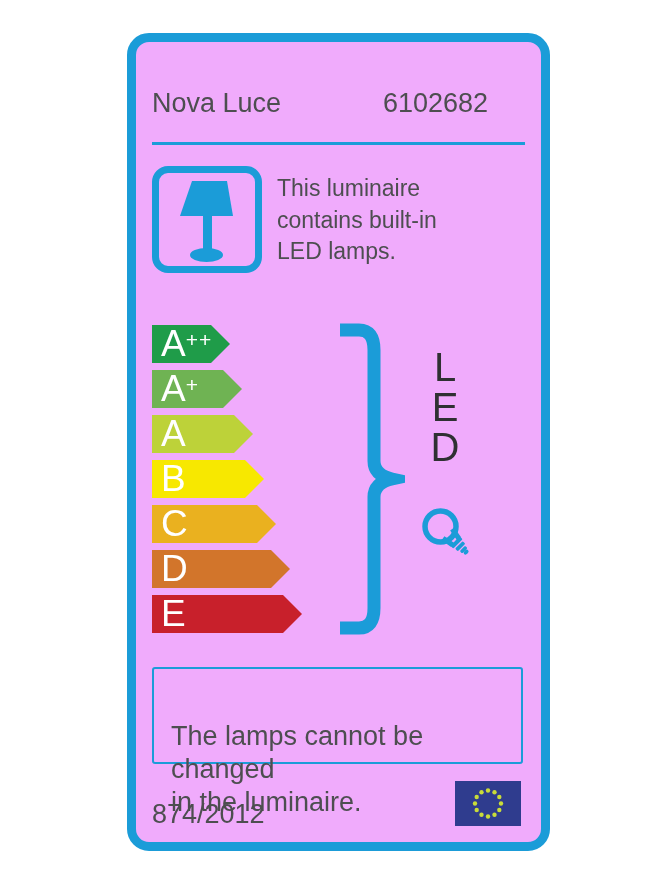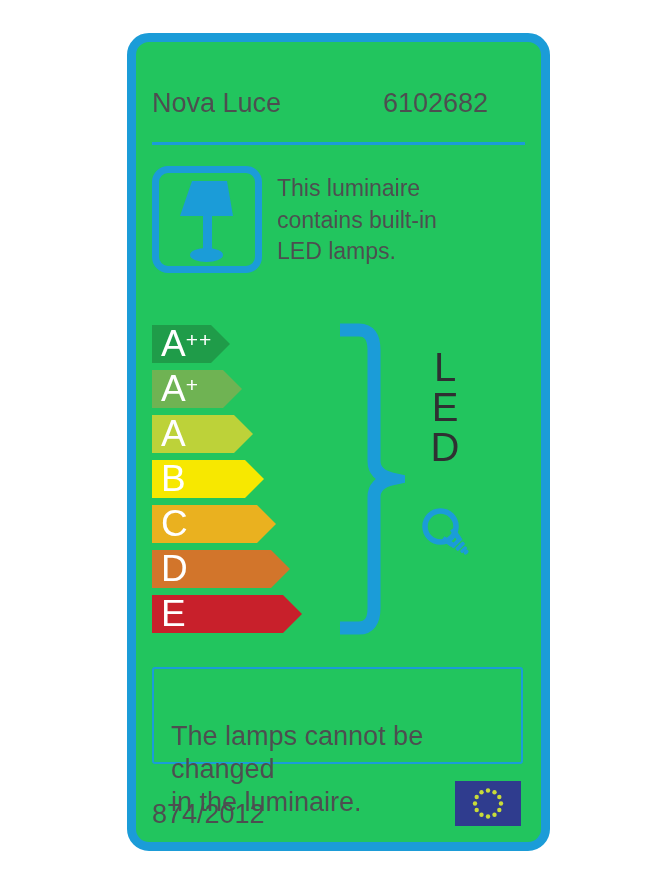--- a/index.html
+++ b/index.html
@@ -16,21 +16,21 @@
     font-family:"Liberation Sans", sans-serif;
     color:var(--text-gray);
     position:relative;
     overflow:hidden;
   }
   .label{
     position:absolute;left:127px;top:33px;
     width:423px;height:818px;
     border:9px solid var(--accent-blue);
     border-radius:22px;
-    background:#22c55e;
+    background:#f0abfc;
   }
   .label > *{position:absolute;}
   .brand{left:16px;top:46px;font-size:27px;line-height:30px;}
   .code{right:53px;top:46px;font-size:27px;line-height:30px;}
   .rule{left:16px;top:100px;width:373px;height:3px;background:var(--accent-blue);}
   .picto-box{
     left:16px;top:124px;width:110px;height:107px;
     border:7px solid var(--accent-blue);border-radius:16px;
     display:flex;align-items:center;justify-content:center;
   }

